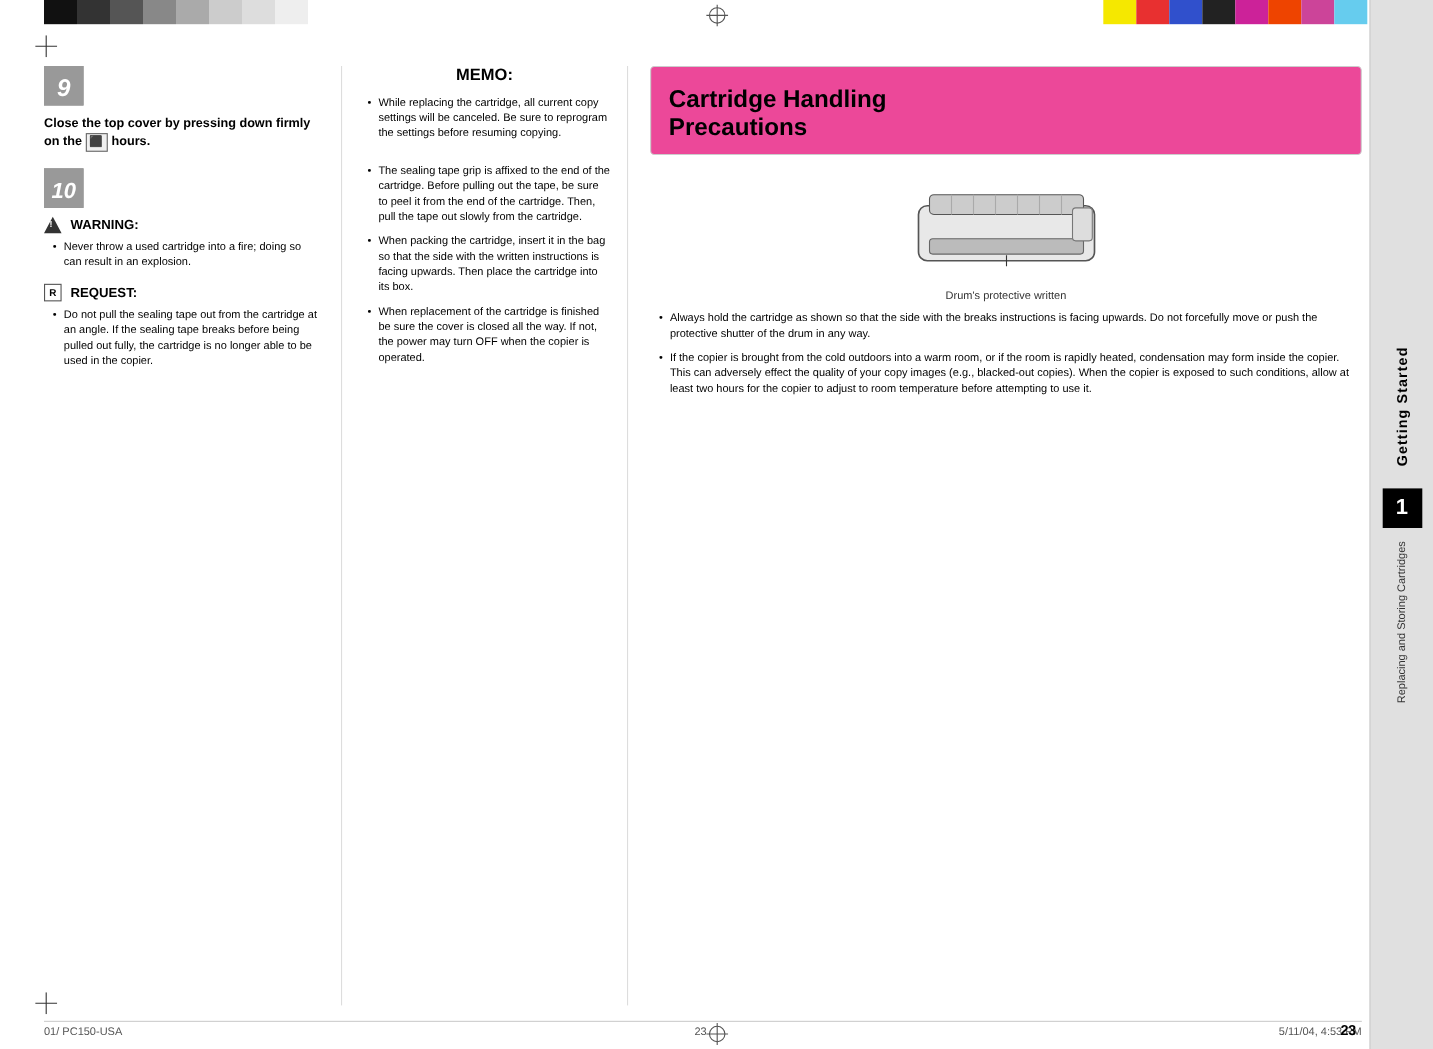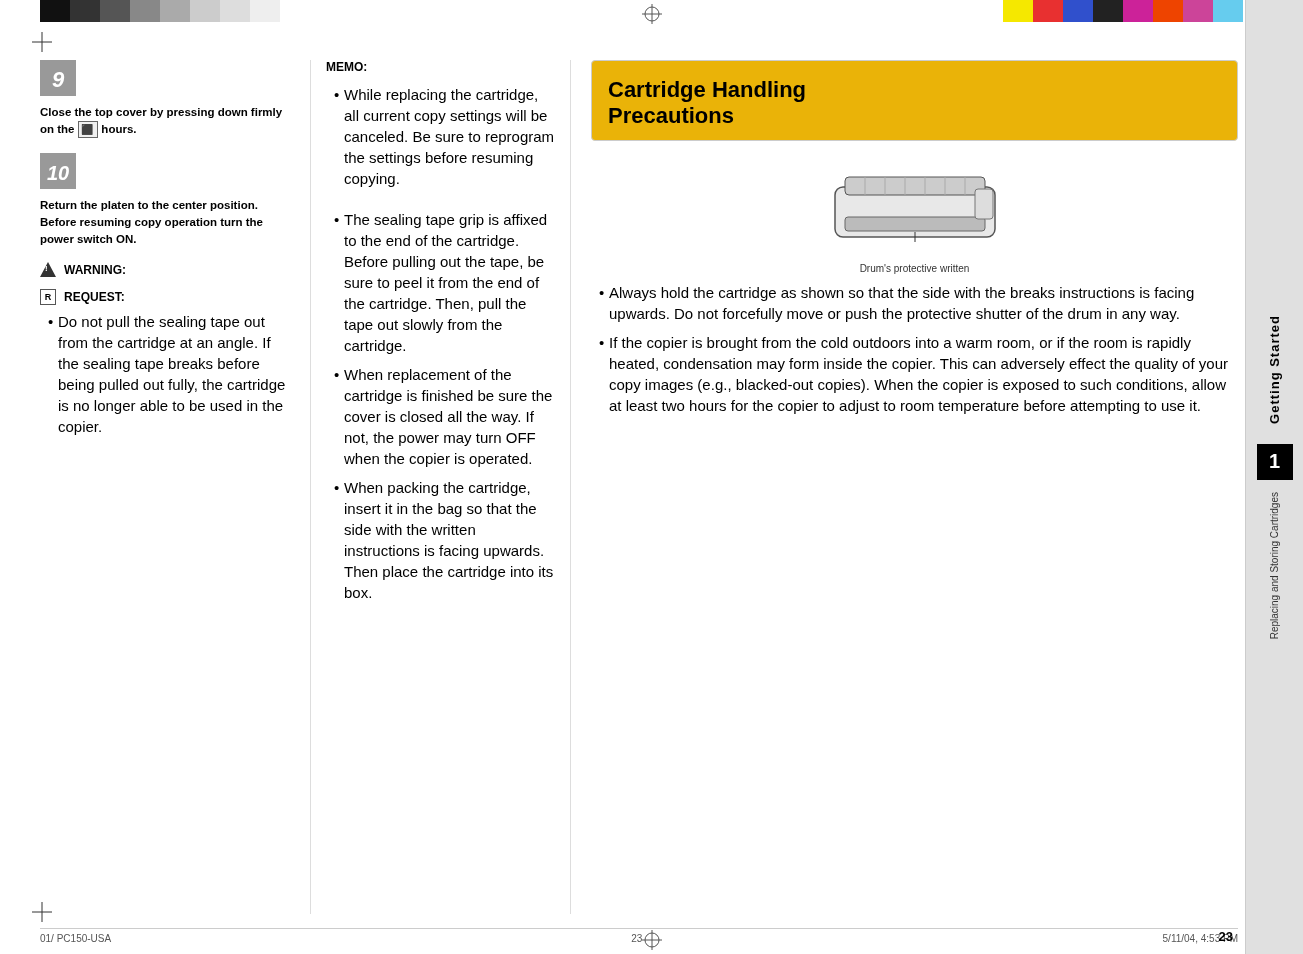--- a/index.html
+++ b/index.html
@@ -185,21 +185,21 @@
       gap: 4px;
     }
     .bullet-list {
       list-style: none;
       padding-left: 8px;
     }
     .bullet-list li {
       position: relative;
       padding-left: 10px;
       margin-bottom: 4px;
-      font-size: 15px;
+      font-size: 10px;
       line-height: 1.4;
     }
     .bullet-list li::before {
       content: "•";
       position: absolute;
       left: 0;
     }
 
     
     .request-section {
@@ -210,27 +210,28 @@
       align-items: center;
       font-weight: bold;
       font-size: 12px;
       margin-bottom: 6px;
       gap: 4px;
     }
 
     
     .memo-title {
       font-weight: bold;
-      font-size: 12px;
+      font-size: 15px;
       margin-bottom: 10px;
+      text-align: center;
     }
 
     
     .cartridge-box {
-      background: #eab308;
+      background: #ec4899;
       border: 1px solid #ccc;
       border-radius: 4px;
       padding: 16px 16px 10px 16px;
       margin-bottom: 14px;
     }
     .cartridge-title {
       font-size: 22px;
       font-weight: bold;
       line-height: 1.2;
       color: #000;
@@ -364,50 +365,52 @@
       </div>
     </div>
 
     <div>
       <div class="step-badge">
         <svg width="36" height="36" viewBox="0 0 36 36">
           <rect width="36" height="36" fill="#999"></rect>
           <text x="18" y="27" text-anchor="middle" fill="white" font-size="20" font-style="italic" font-family="Arial" font-weight="bold">10</text>
         </svg>
       </div>
-      <div class="step-text">Return the platen to the center position. Before resuming copy operation turn the power switch ON.</div>
     </div>
 
     <div class="warning-section">
       <div class="warning-title">
         <span style="display:inline-block;width:0;height:0;border-left:8px solid transparent;border-right:8px solid transparent;border-bottom:15px solid #333;position:relative;margin-right:4px;">
           <span style="position:absolute;top:2px;left:-3px;color:#fff;font-size:8px;font-weight:bold;">!</span>
         </span>
         <span>WARNING:</span>
       </div>
+      <ul class="bullet-list">
+        <li>Never throw a used cartridge into a fire; doing so can result in an explosion.</li>
+      </ul>
     </div>
 
     <div class="request-section">
       <div class="request-title">
         <span style="display:inline-flex;align-items:center;justify-content:center;width:16px;height:16px;border:1.5px solid #555;font-size:9px;font-weight:bold;margin-right:4px;">R</span>
         <span>REQUEST:</span>
       </div>
       <ul class="bullet-list">
         <li>Do not pull the sealing tape out from the cartridge at an angle. If the sealing tape breaks before being pulled out fully, the cartridge is no longer able to be used in the copier.</li>
       </ul>
     </div>
   </div>
 
   <div class="middle-column">
     <div class="memo-title">MEMO:</div>
     <ul class="bullet-list">
       <li>While replacing the cartridge, all current copy settings will be canceled. Be sure to reprogram the settings before resuming copying.</li>
       <li style="margin-top:20px;">The sealing tape grip is affixed to the end of the cartridge. Before pulling out the tape, be sure to peel it from the end of the cartridge. Then, pull the tape out slowly from the cartridge.</li>
+      <li style="margin-top:8px;">When packing the cartridge, insert it in the bag so that the side with the written instructions is facing upwards. Then place the cartridge into its box.</li>
       <li style="margin-top:8px;">When replacement of the cartridge is finished be sure the cover is closed all the way. If not, the power may turn OFF when the copier is operated.</li>
-      <li style="margin-top:8px;">When packing the cartridge, insert it in the bag so that the side with the written instructions is facing upwards. Then place the cartridge into its box.</li>
     </ul>
   </div>
 
   <div class="right-column">
     <div class="cartridge-box">
       <div class="cartridge-title">
         <span>Cartridge Handling</span><br>
         <span>Precautions</span>
       </div>
     </div>

